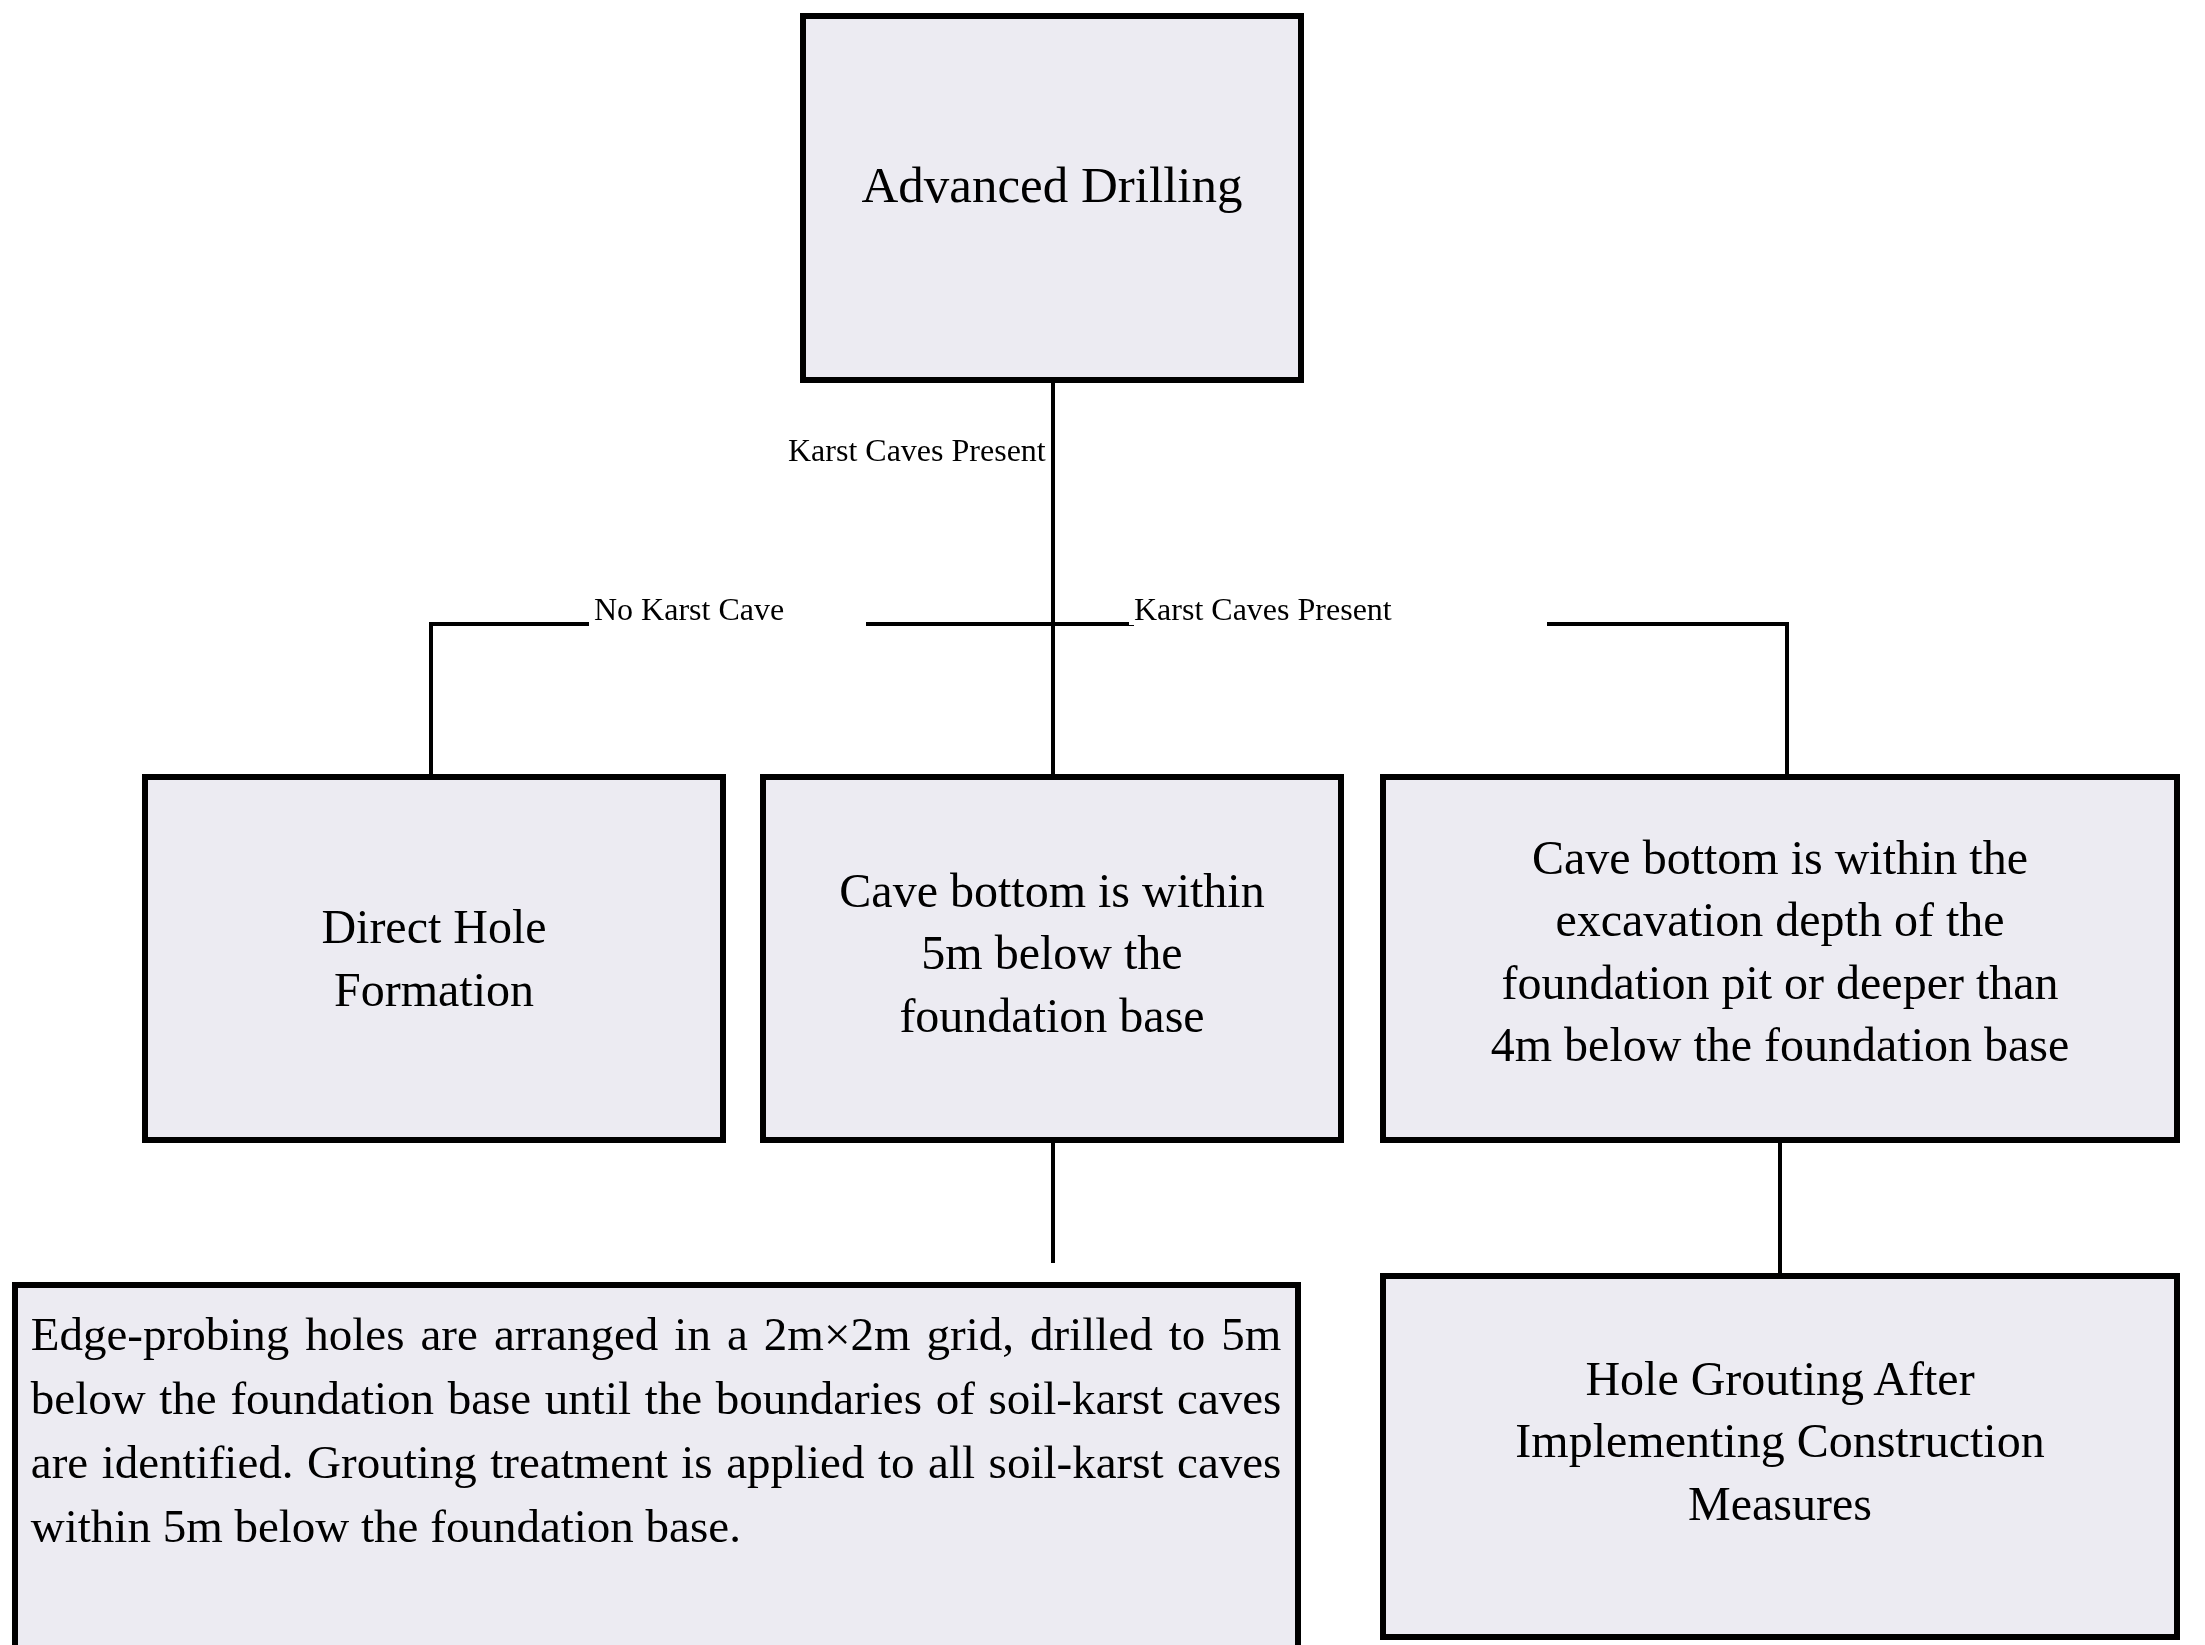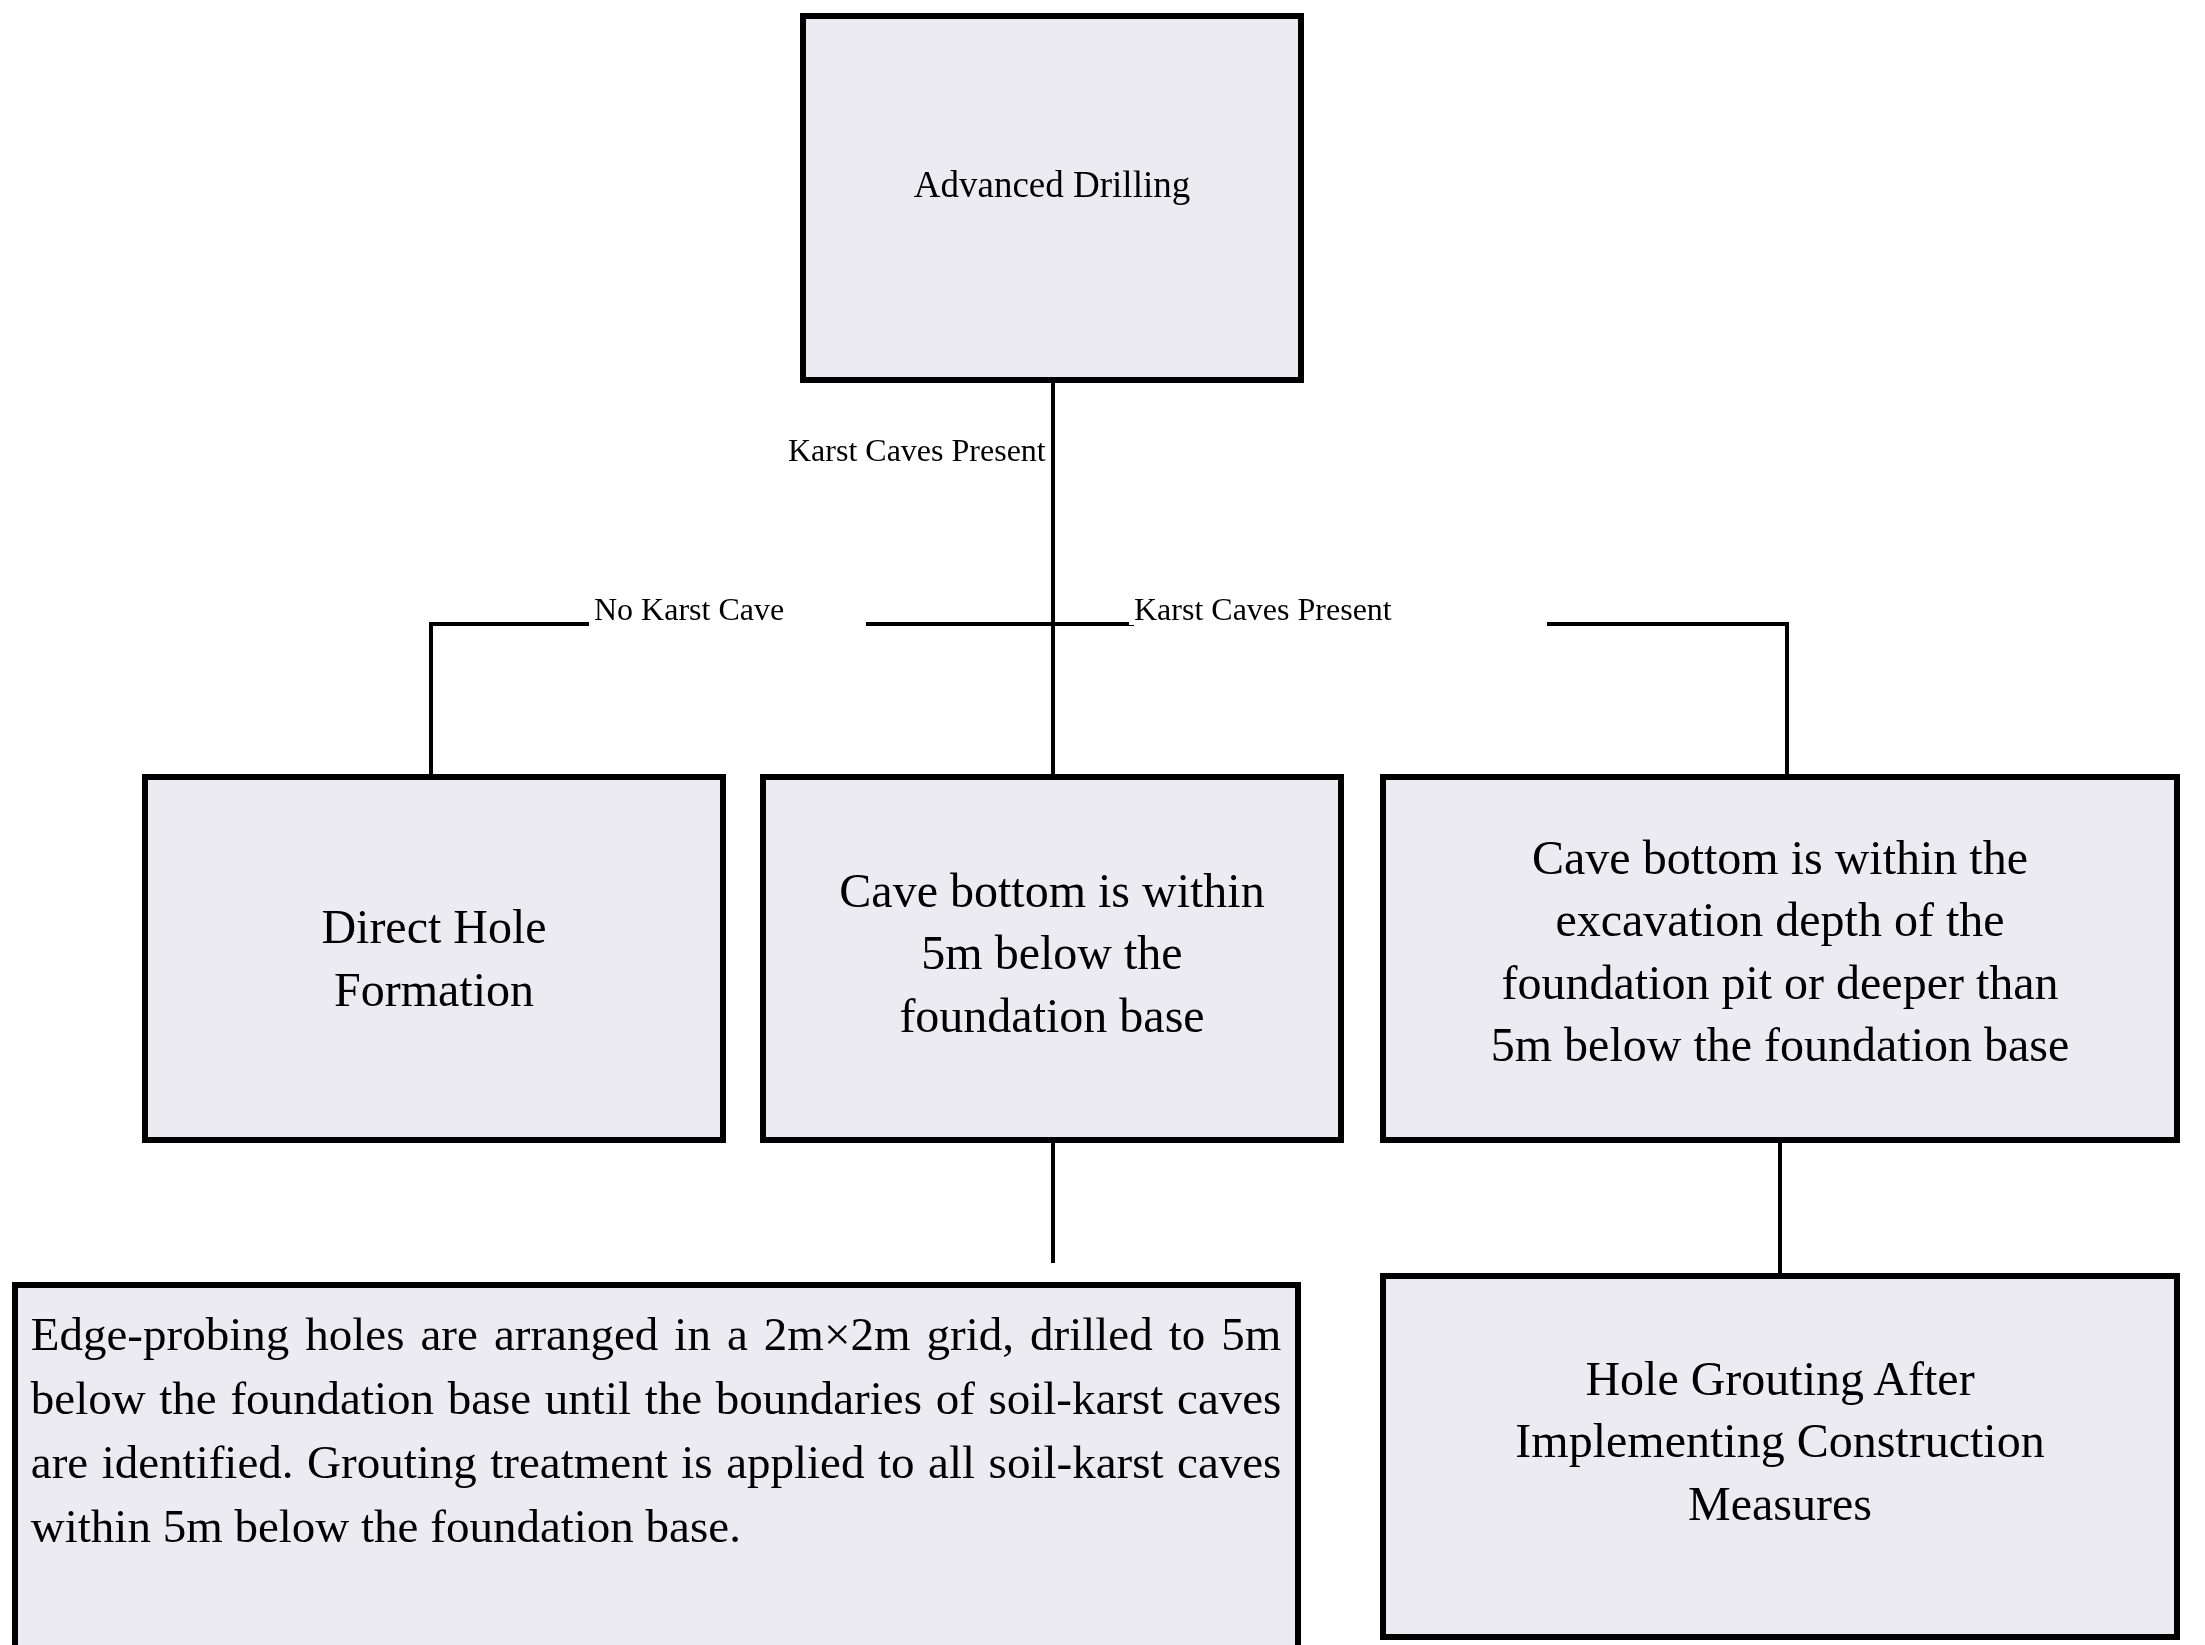--- a/index.html
+++ b/index.html
@@ -41,21 +41,21 @@
     color: #000000;
     line-height: 1.30;
     white-space: pre-line;
   }
 
   
   #node-advanced-drilling {
     left: 800px;  top: 13.2px;   width: 504px;  height: 370px;
   }
   #node-advanced-drilling .node-text {
-    font-size: 37px;
+    font-size: 51px;
     transform: translateY(-13.2px);
   }
 
   #node-direct-hole-formation {
     left: 142px;  top: 774px;  width: 584px;  height: 369px;
   }
   #node-direct-hole-formation .node-text { font-size: 48px; }
 
   #node-cave-bottom-5m {
     left: 760px;  top: 774px;  width: 584px;  height: 369px; justify-content: center;
@@ -183,21 +183,21 @@
   <div class="node" id="node-cave-bottom-5m">
     <span class="node-text">Cave bottom is within
 5m below the
 foundation base</span>
   </div>
 
   <div class="node" id="node-cave-bottom-excavation">
     <span class="node-text">Cave bottom is within the
 excavation depth of the
 foundation pit or deeper than
-5m below the foundation base</span>
+4m below the foundation base</span>
   </div>
 
   <div class="node" id="node-edge-probing">
     <span class="node-text">Edge-probing holes are arranged in a 2m×2m grid, drilled to 5m below the foundation base until the boundaries of soil-karst caves are identified. Grouting treatment is applied to all soil-karst caves within 5m below the foundation base.</span>
   </div>
 
   <div class="node" id="node-hole-formation-after">
     <span class="node-text">Hole Grouting After
 Implementing Construction
 Measures</span>

